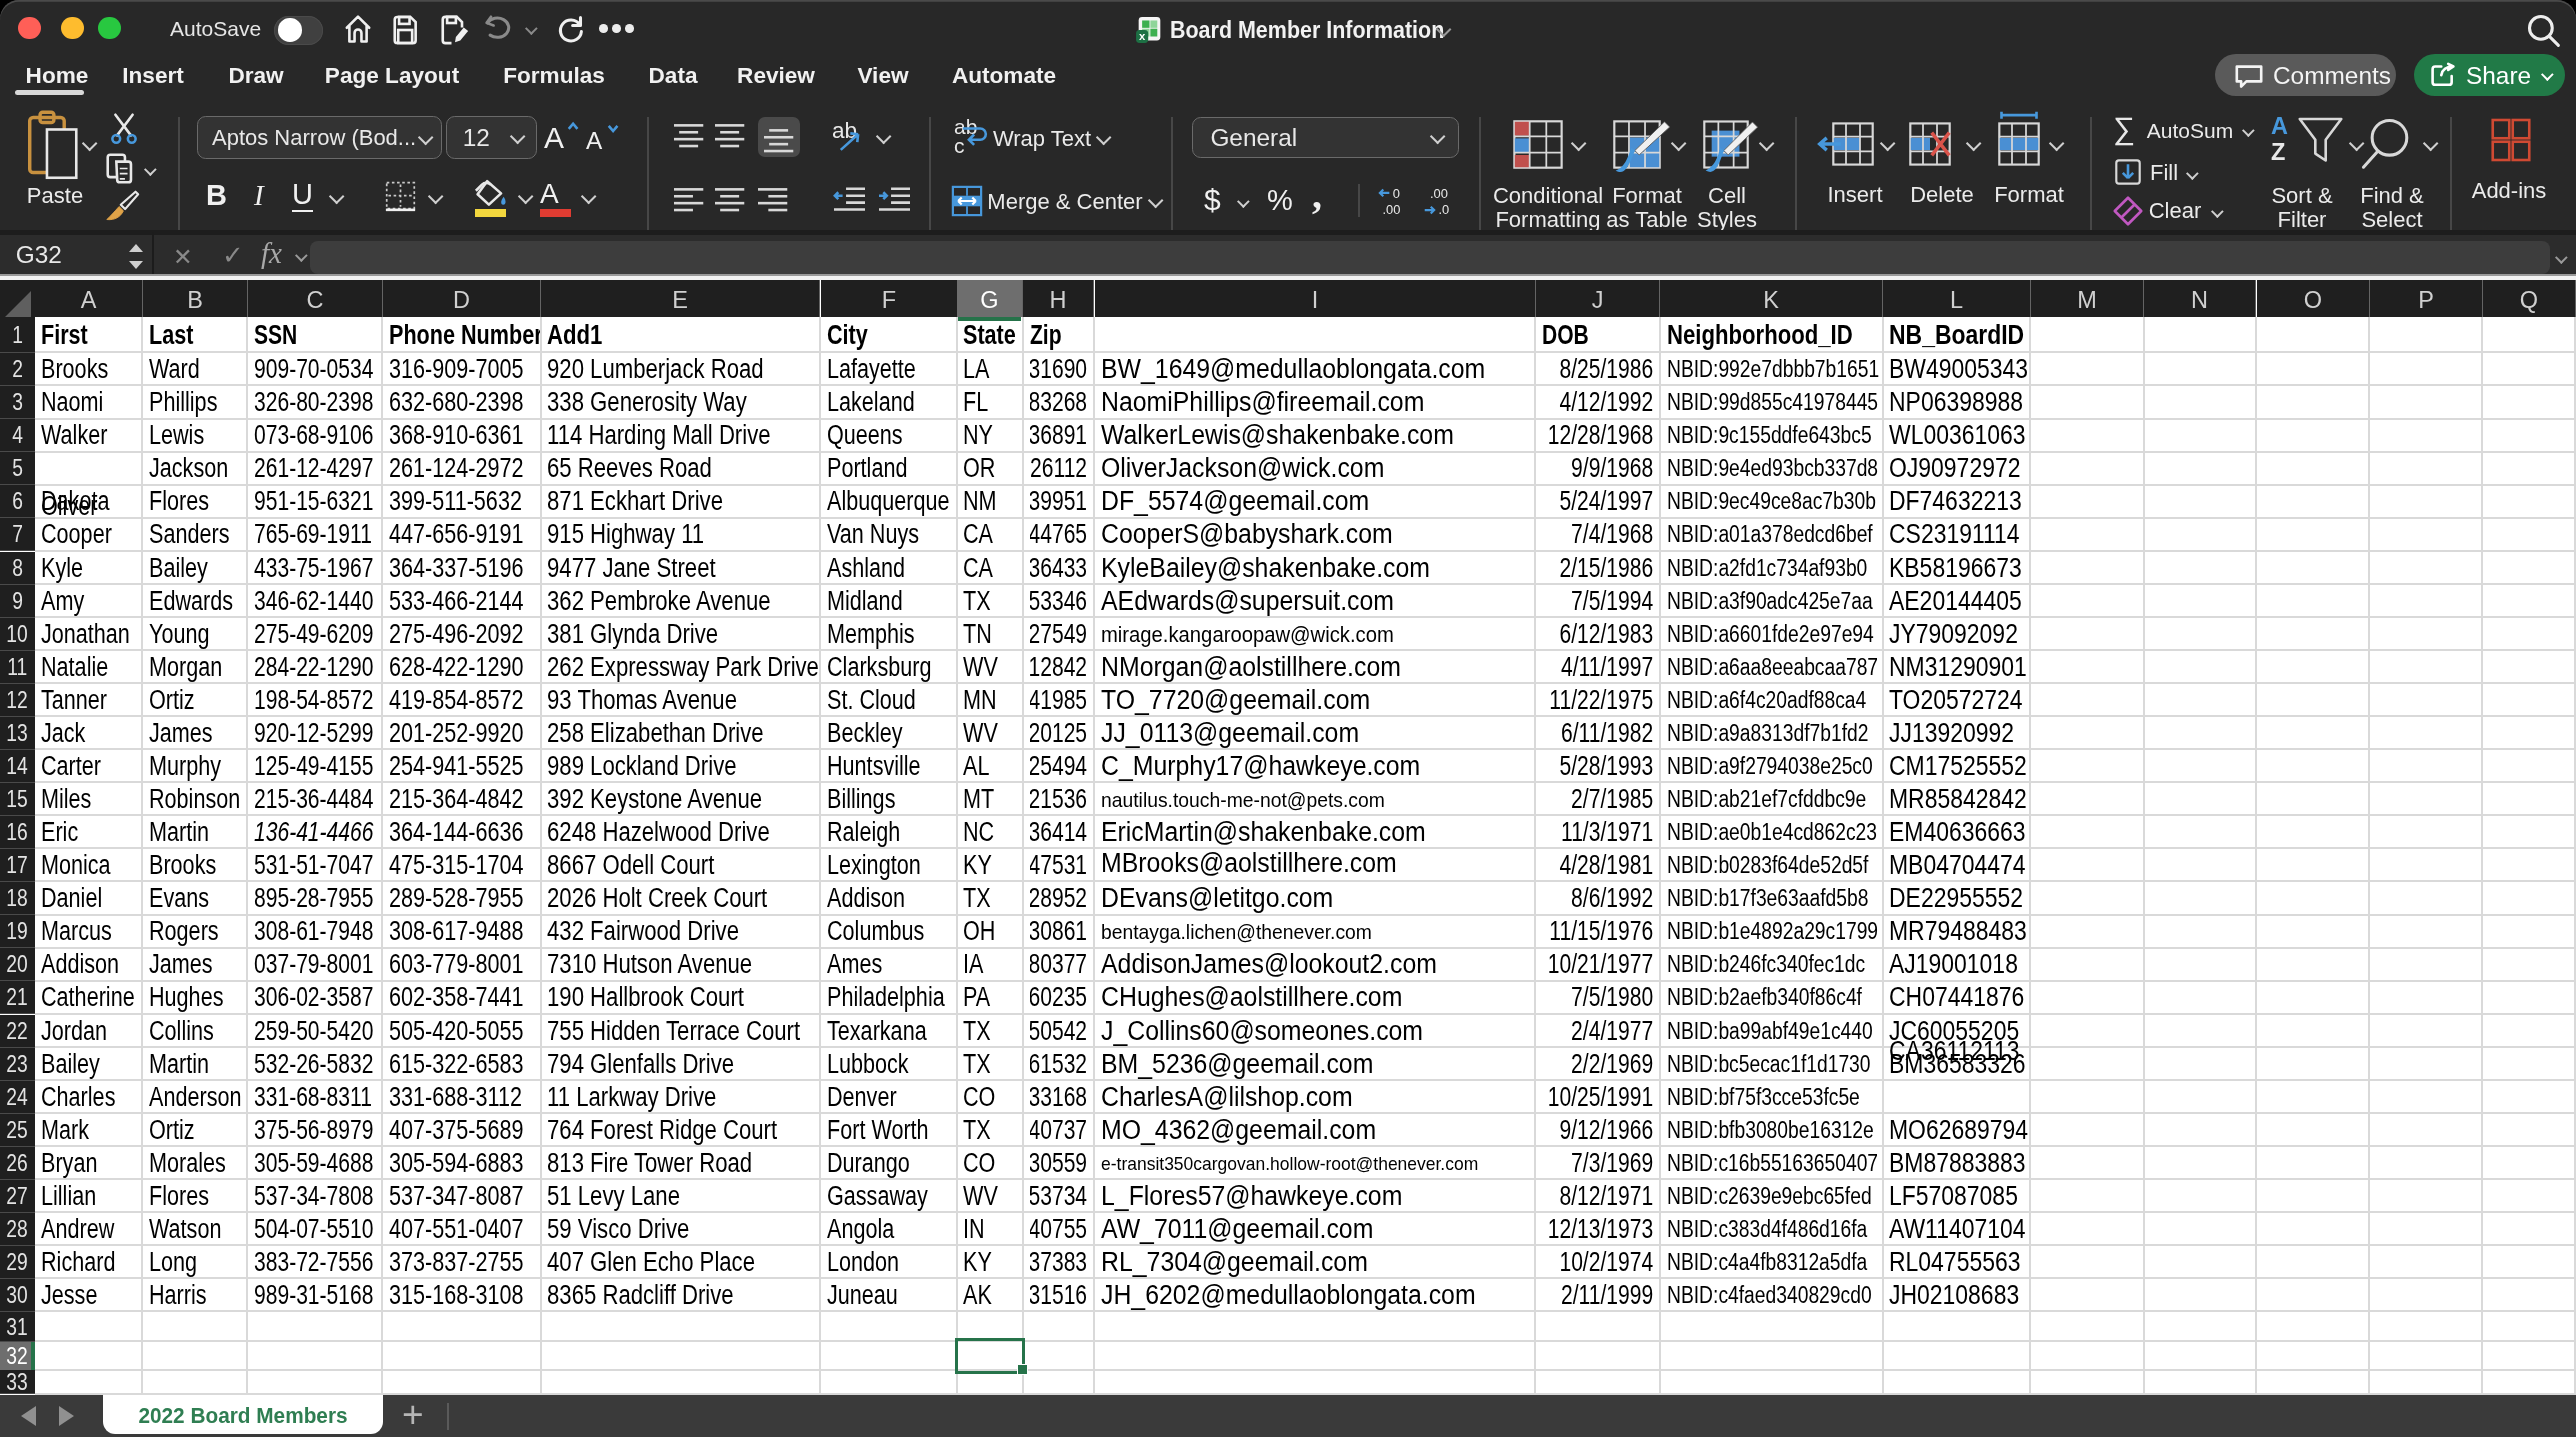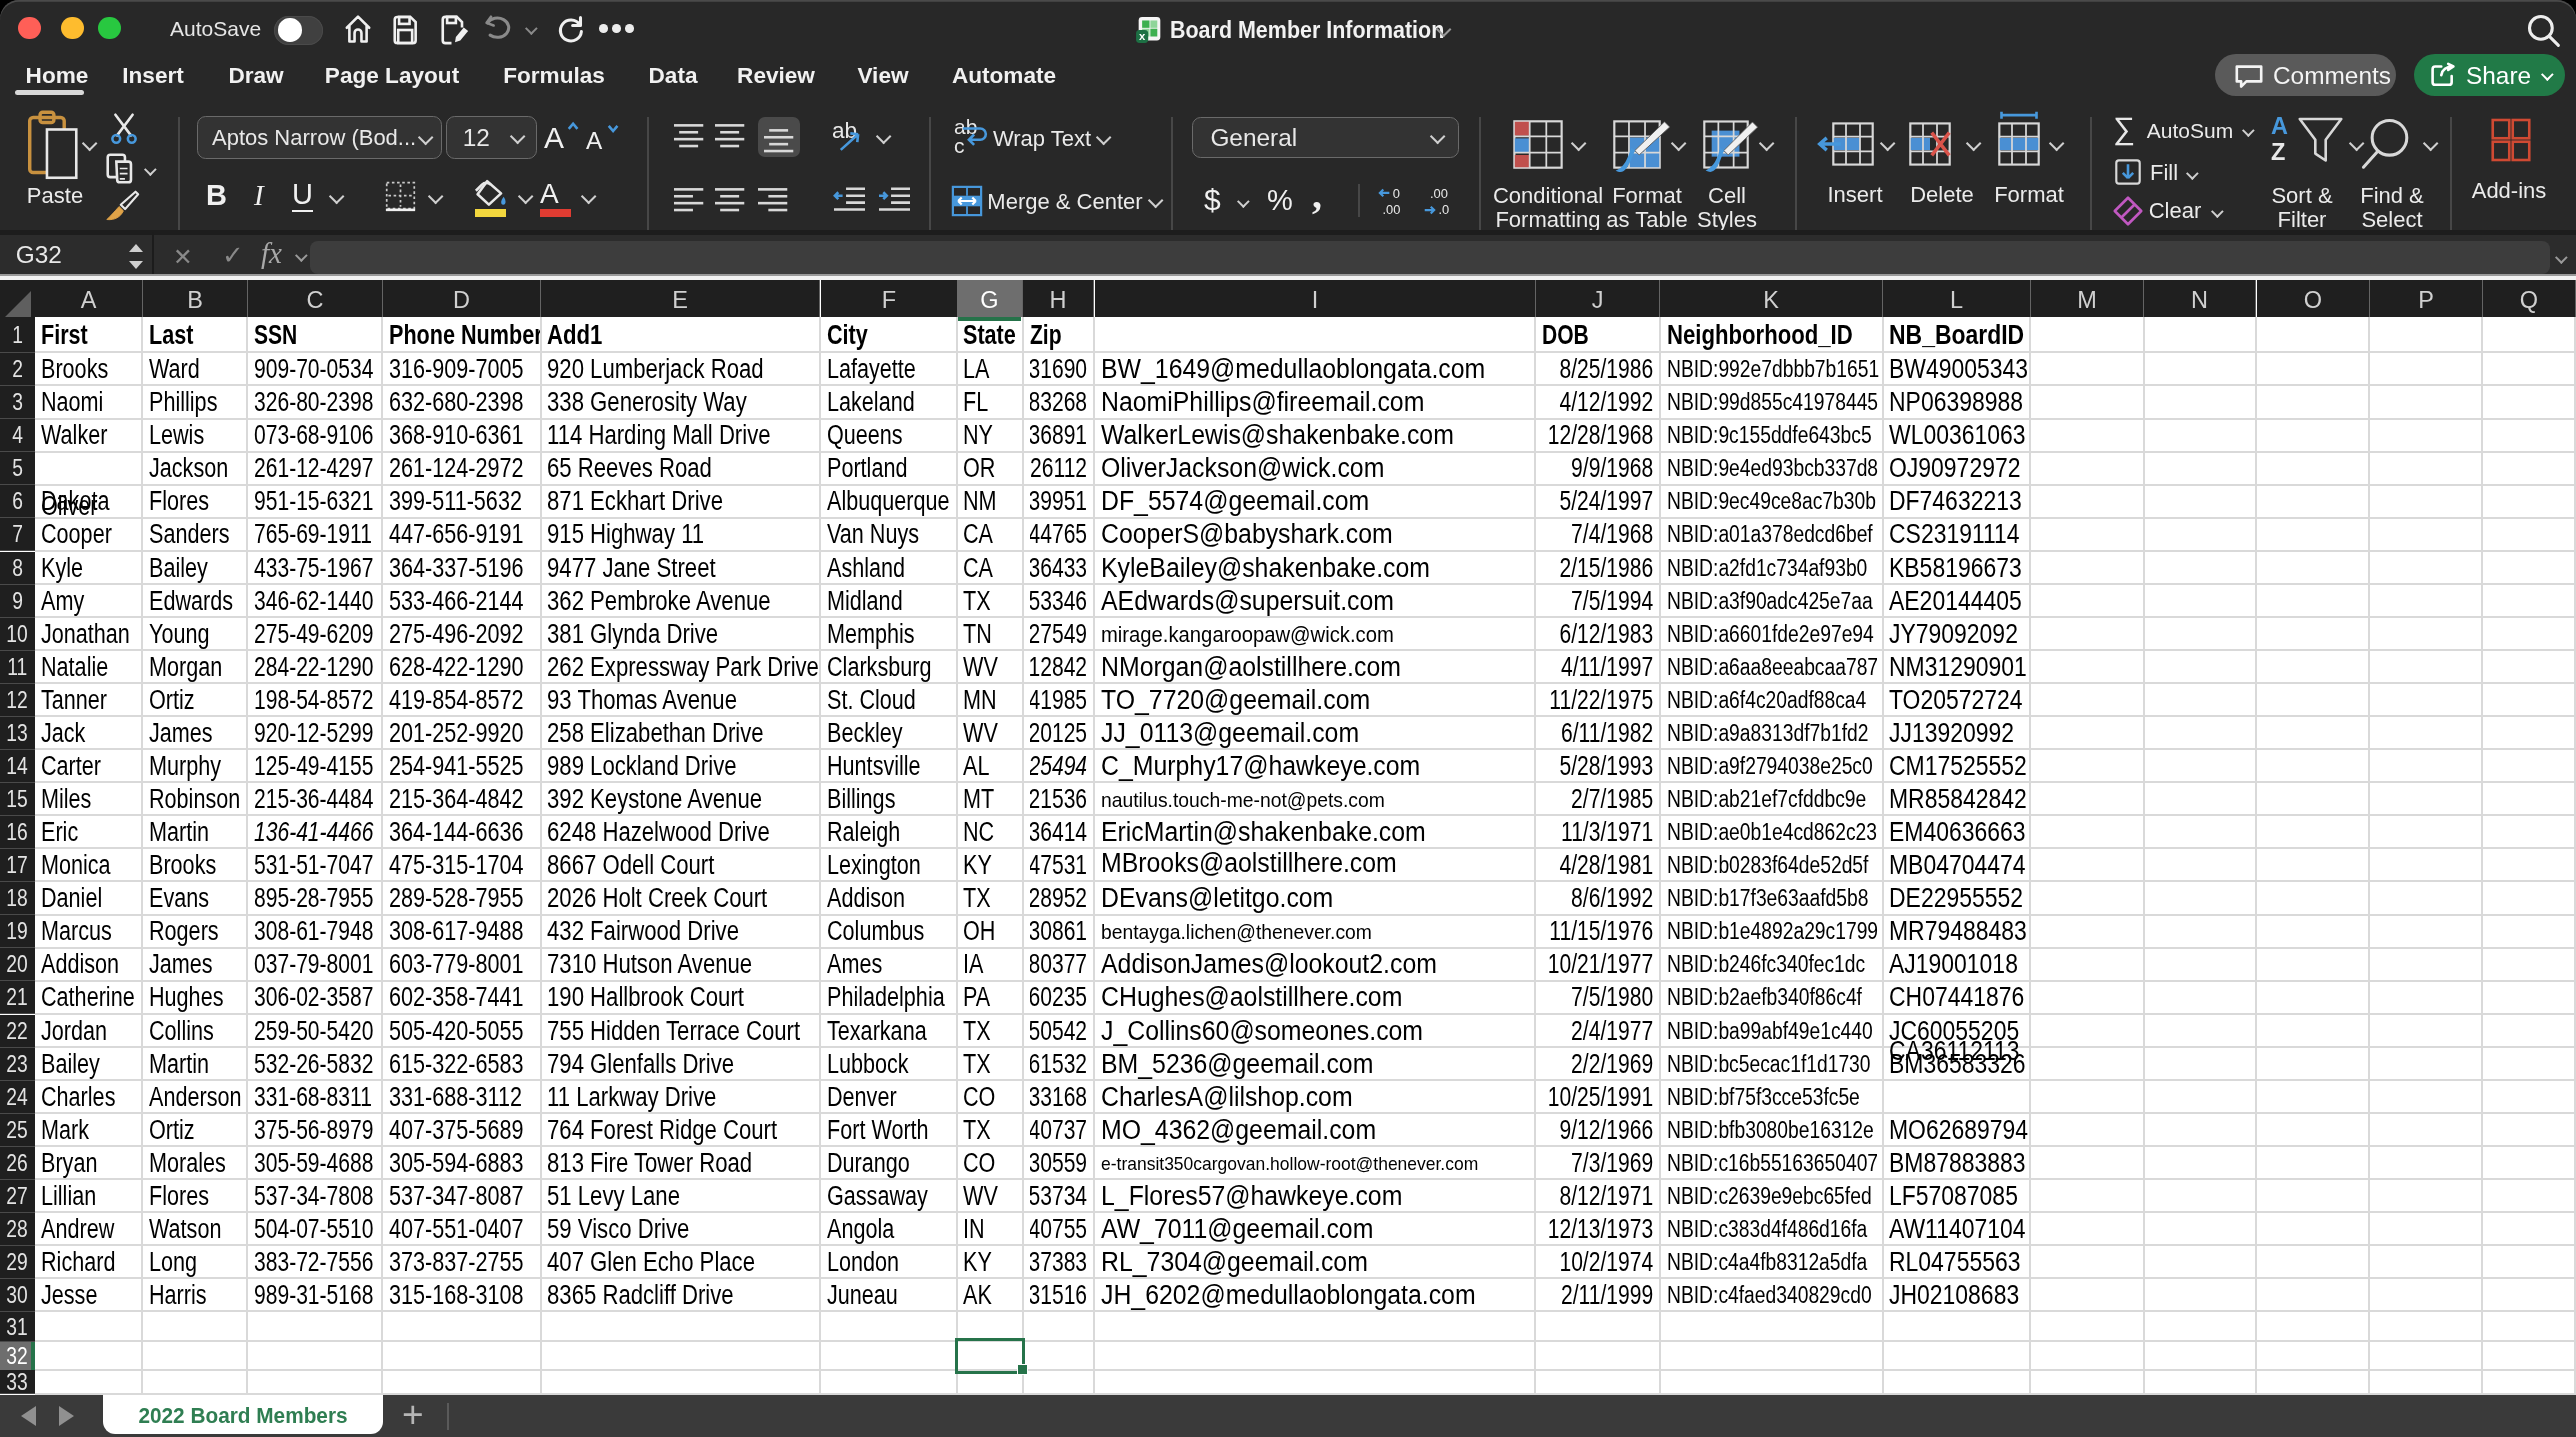--- a/index.html
+++ b/index.html
@@ -992,21 +992,21 @@
       </div>
 <div class="c" style="left:547px;top:470px;width:272px;height:33px;">
         <span class="t" style="transform:scaleX(0.82)">989 Lockland Drive</span>
       </div>
 <div class="c" style="left:827px;top:470px;width:129px;height:33px;">
         <span class="t" style="transform:scaleX(0.8)">Huntsville</span>
       </div>
 <div class="c" style="left:963px;top:470px;width:58px;height:33px;">
         <span class="t" style="transform:scaleX(0.8)">AL</span>
       </div>
-<div class="c r" style="left:1030px;top:470px;width:57px;height:33px;font-style:italic;">
+<div class="c r" style="left:1030px;top:470px;width:57px;height:33px;">
         <span class="t" style="transform:scaleX(0.78)">25494</span>
       </div>
 <div class="c" style="left:1101px;top:470px;width:433px;height:33px;">
         <span class="t" style="transform:scaleX(0.92)">C_Murphy17@hawkeye.com</span>
       </div>
 <div class="c r" style="left:1542px;top:470px;width:111px;height:33px;">
         <span class="t" style="transform:scaleX(0.78)">5/28/1993</span>
       </div>
 <div class="c" style="left:1667px;top:470px;width:215px;height:33px;font-size:23.5px;">
         <span class="t" style="transform:scaleX(0.82)">NBID:a9f2794038e25c0</span>

